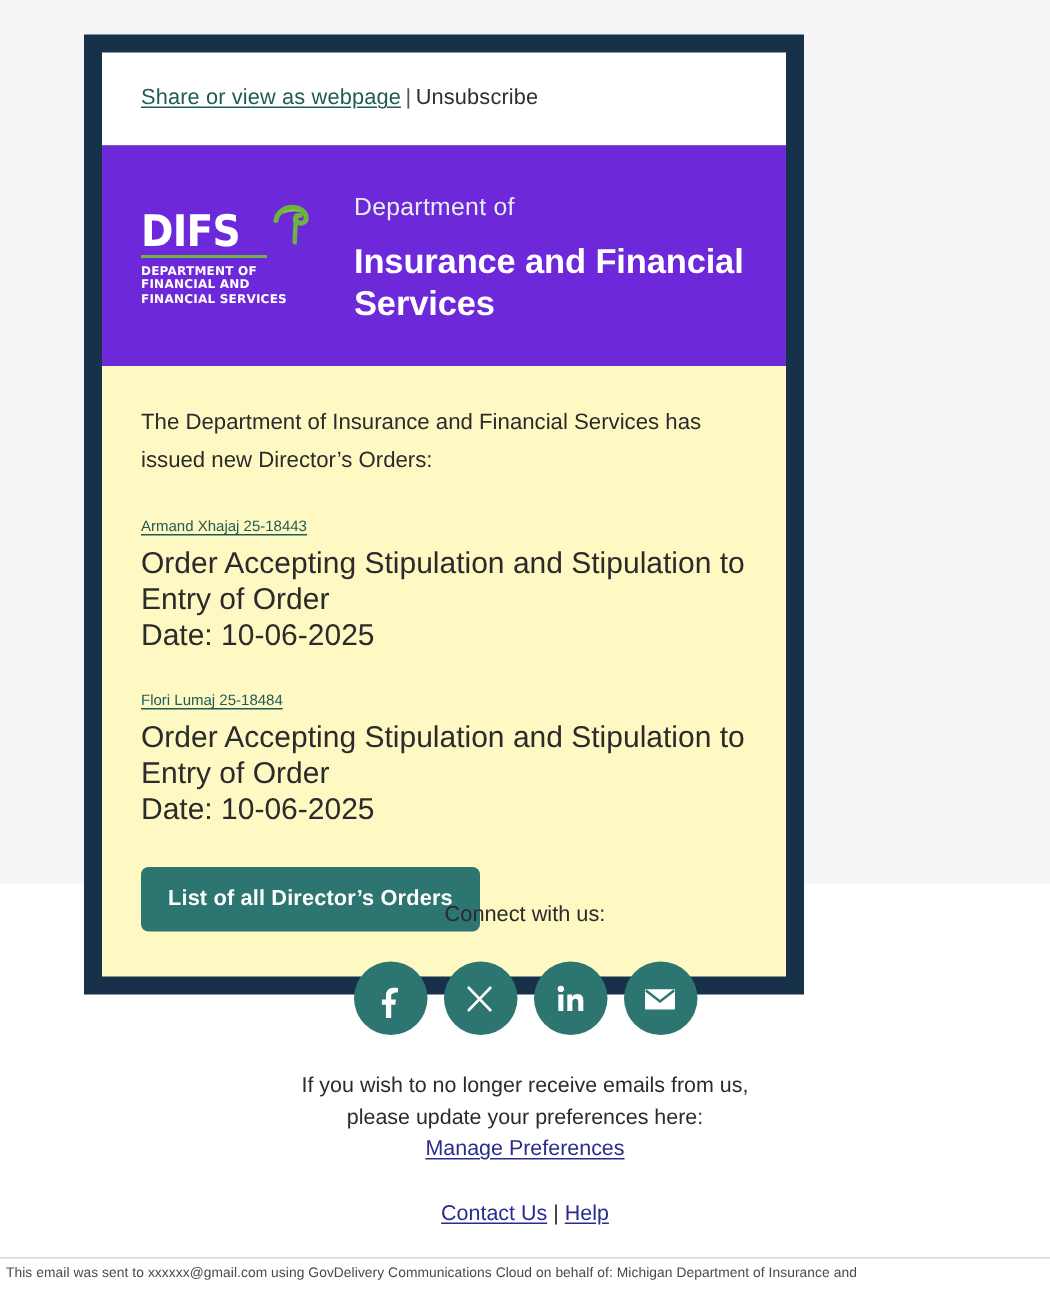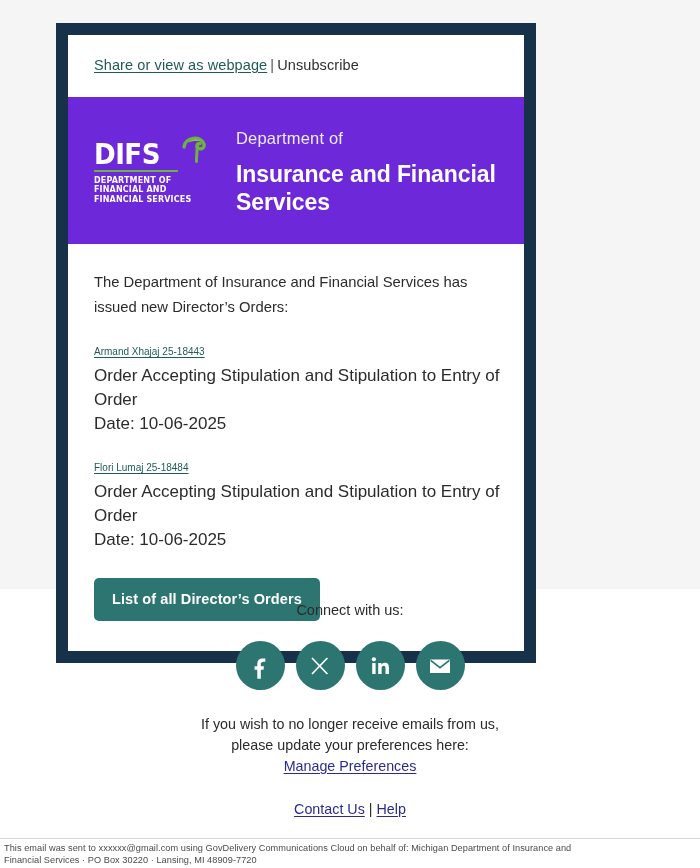--- a/index.html
+++ b/index.html
@@ -113,21 +113,21 @@
     line-height: 22px;
   }
   .masthead-title .big {
     font-size: 23px;
     font-weight: bold;
     letter-spacing: -.1px;
     line-height: 28px;
     margin-top: 11px;
   }
   .body-panel {
-    background: #ffffff;
+    background: #fef9c3;
     padding: 26px 20px 30px 26px;
     box-sizing: border-box;
   }
   .intro {
     font-size: 14.8px;
     color: #2b2b2b;
     line-height: 25px;
     max-width: 475px;
   }
   .order-block {
@@ -135,21 +135,21 @@
   }
   .order-link {
     display: inline-block;
     font-size: 10px;
     color: #1f5b56;
     text-decoration: underline;
     text-underline-offset: 2px;
     line-height: 24px;
   }
   .order-line {
-    font-size: 17px;
+    font-size: 20px;
     color: #2b2b2b;
     line-height: 24px;
   }
   .cta-wrap {
     margin-top: 26px;
   }
   .cta-button {
     display: inline-block;
     background: #2d7570;
     color: #ffffff;
@@ -343,16 +343,15 @@
         <a href="#">Contact Us</a><span class="bar">|</span><a href="#">Help</a>
       </div>
     </div>
 
   </div>
 
   <div class="legal-rule"></div>
 
   <div class="legal">
     <div>This email was sent to xxxxxx@gmail.com using GovDelivery Communications Cloud on behalf of: Michigan Department of Insurance and</div>
-    <div>Financial Services · PO Box 30220 · Lansing, MI 48909-7720</div>
   </div>
 
 </div>
 
 </body></html>

